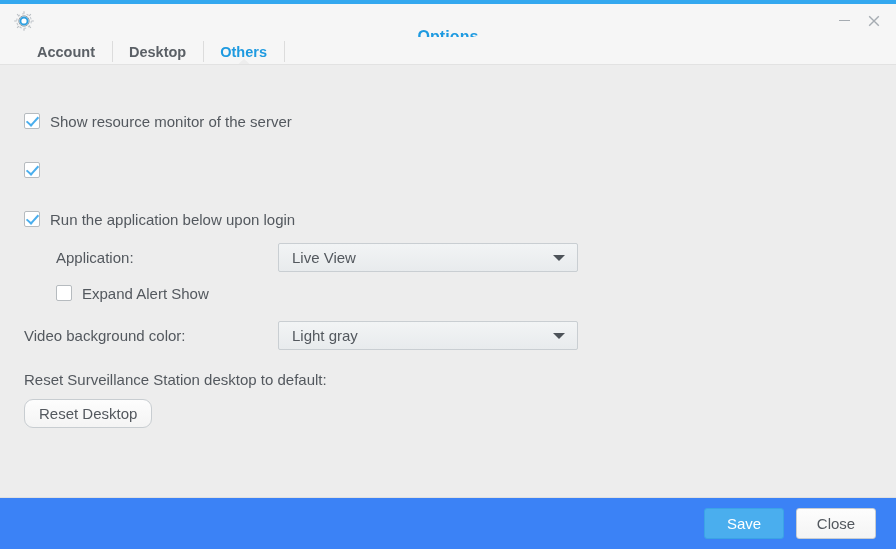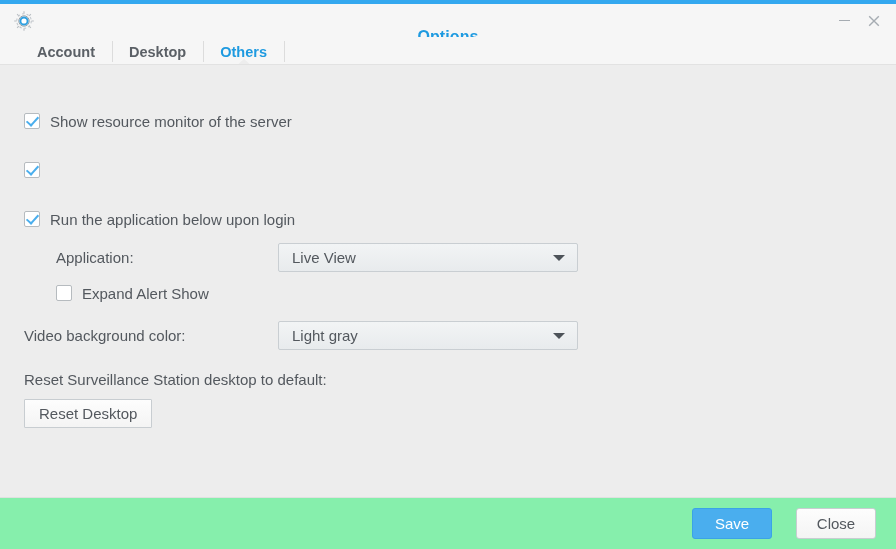--- a/index.html
+++ b/index.html
@@ -263,38 +263,38 @@
   .btn-plain {
     margin-left: 24px;
     margin-top: 11px;
     height: 29px;
     padding: 0 14px;
     box-sizing: border-box;
     display: inline-flex;
     align-items: center;
     background: linear-gradient(to bottom, #fdfdfd 0%, #f4f4f4 100%);
     border: 1px solid #c8cdd1;
-    border-radius: 1px;
+    border-radius: 9px;
     font-size: 15px;
     color: #53585e;
     cursor: default;
   }
 
   
   .footer {
     flex: 0 0 auto;
     height: 52px;
-    background: #86efac;
+    background: #3b82f6;
     border-top: 1px solid #e0e0e0;
     display: flex;
     align-items: center;
     justify-content: flex-end;
     padding-right: 20px;
     box-sizing: border-box;
-    gap: 24px;
+    gap: 12px;
   }
   .btn {
     min-width: 80px;
     height: 31px;
     box-sizing: border-box;
     display: inline-flex;
     align-items: center;
     justify-content: center;
     border-radius: 3px;
     font-size: 15px;

